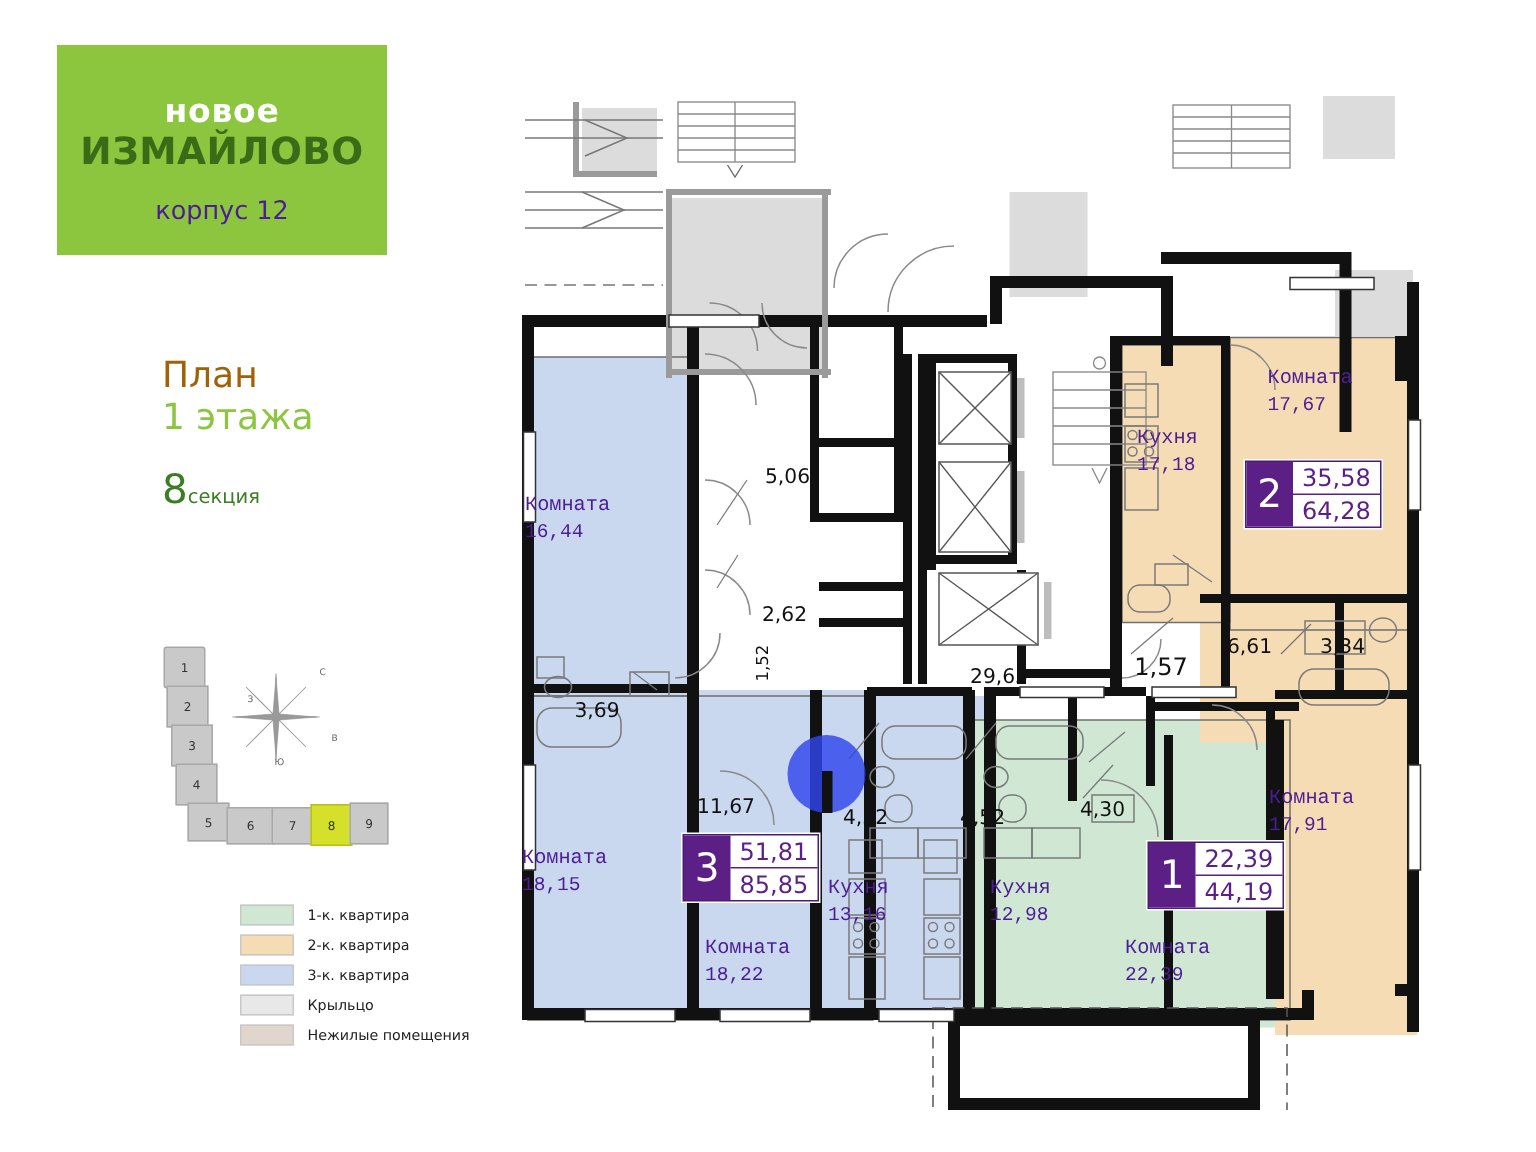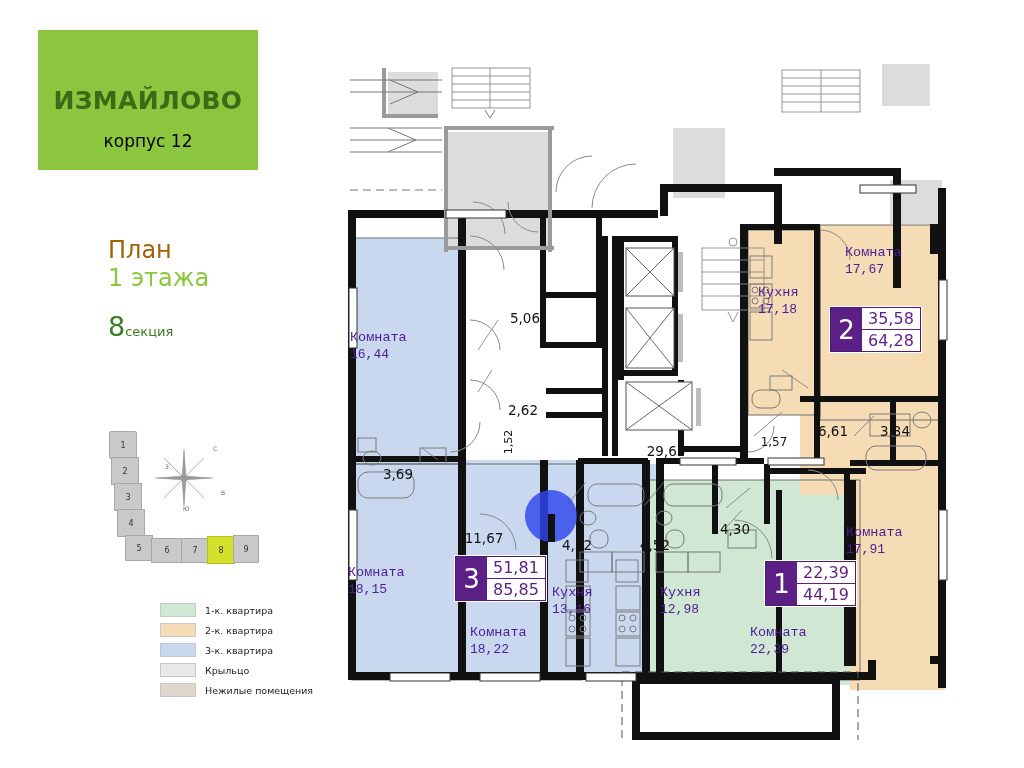--- a/index.html
+++ b/index.html
@@ -20,21 +20,21 @@
     font-size:22px;font-weight:bold;color:#ffffff;letter-spacing:.5px;
     font-family:"DejaVu Sans",sans-serif;
   }
   .logo-l2{
     position:absolute;left:0;top:56px;width:220px;text-align:center;
     font-size:25px;font-weight:bold;color:#3a6b16;letter-spacing:.3px;
     font-family:"DejaVu Sans",sans-serif;
   }
   .logo-l3{
     position:absolute;left:0;top:101px;width:220px;text-align:center;
-    font-size:17px;color:#000000;font-family:"DejaVu Sans",sans-serif;
+    font-size:17px;color:#4c1d95;font-family:"DejaVu Sans",sans-serif;
   }
 
   .plan-title{position:absolute;left:108px;top:236px;line-height:1.18;}
   .pt-1{font-size:24px;color:#a16207;font-family:"DejaVu Sans",sans-serif;}
   .pt-2{font-size:24px;color:#8cc63e;font-family:"DejaVu Sans",sans-serif;}
   .sect-title{position:absolute;left:108px;top:311px;color:#3a7d23;
     font-family:"DejaVu Sans",sans-serif;}
   .sect-num{font-size:27px;}
   .sect-word{font-size:13px;}
 
@@ -80,20 +80,21 @@
   .cursor-dot{position:absolute;border-radius:50%;
     background:rgba(48,70,235,.82);pointer-events:none;}
   .cursor-stem{position:absolute;background:#111;}
 </style>
 </head>
 <body>
 
 <div id="root">
 
   <div class="logo-box">
+    <div class="logo-l1">новое</div>
     <div class="logo-l2">ИЗМАЙЛОВО</div>
     <div class="logo-l3">корпус 12</div>
   </div>
 
   <div class="plan-title">
     <div class="pt-1">План</div>
     <div class="pt-2">1 этажа</div>
   </div>
   <div class="sect-title">
     <span class="sect-num">8</span><span class="sect-word">секция</span>
@@ -492,23 +493,23 @@
       <div class="v">17,91</div>
     </div>
 
     <div class="dim" style="left:170px;top:270px;width:50px;">5,06</div>
     <div class="dim" style="left:168px;top:362px;width:50px;">2,62</div>
     <div class="dim rot" style="left:172px;top:422px;width:40px;font-size:11px;">1,52</div>
     <div class="dim" style="left:43px;top:426px;width:50px;">3,69</div>
     <div class="dim" style="left:125px;top:490px;width:58px;">11,67</div>
     <div class="dim" style="left:222px;top:497px;width:50px;">4,52</div>
     <div class="dim" style="left:300px;top:497px;width:50px;">4,52</div>
-    <div class="dim" style="left:380px;top:481px;width:50px;">4,30</div>
+    <div class="dim" style="left:380px;top:492px;width:50px;">4,30</div>
     <div class="dim" style="left:305px;top:403px;width:62px;">29,63</div>
-    <div class="dim" style="left:422px;top:395px;width:44px;font-size:12px;">1,57</div>
+    <div class="dim" style="left:422px;top:395px;width:44px;font-size:16px;">1,57</div>
     <div class="dim" style="left:478px;top:383px;width:50px;">6,61</div>
     <div class="dim" style="left:540px;top:383px;width:50px;">3,34</div>
 
     <div class="badge" style="left:125px;top:516px;">
       <div class="num">3</div>
       <div class="vals">
         <div>51,81</div>
         <div>85,85</div>
       </div>
     </div>

